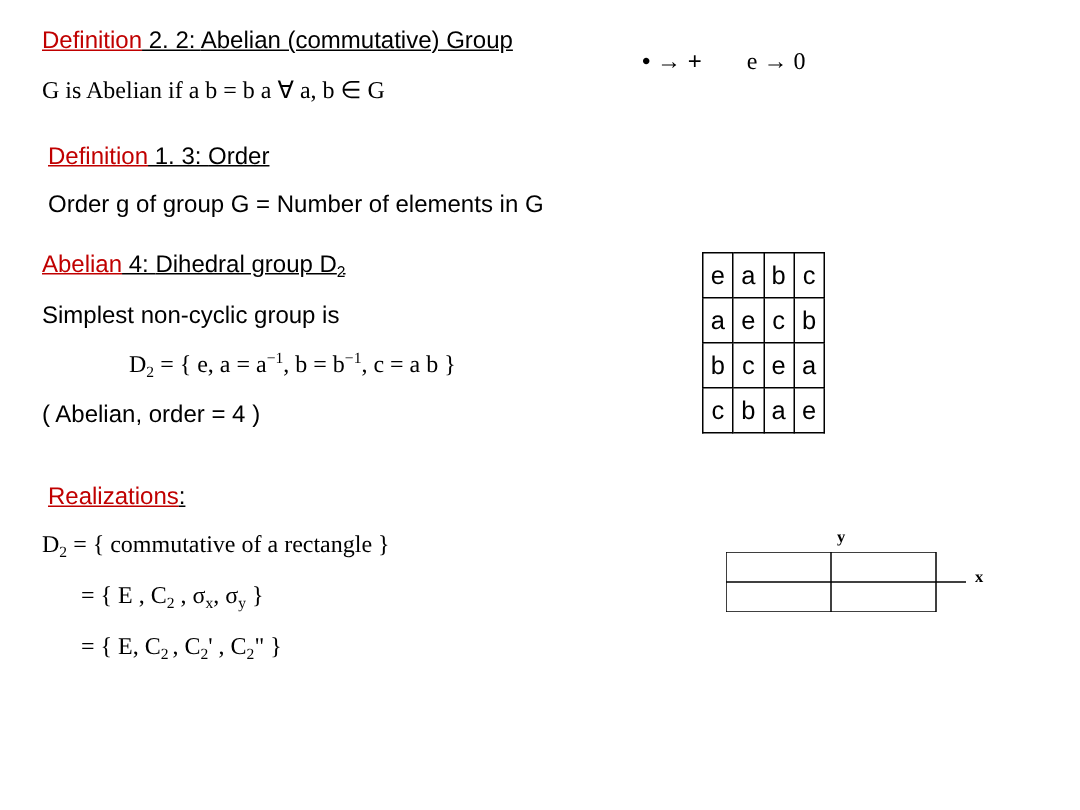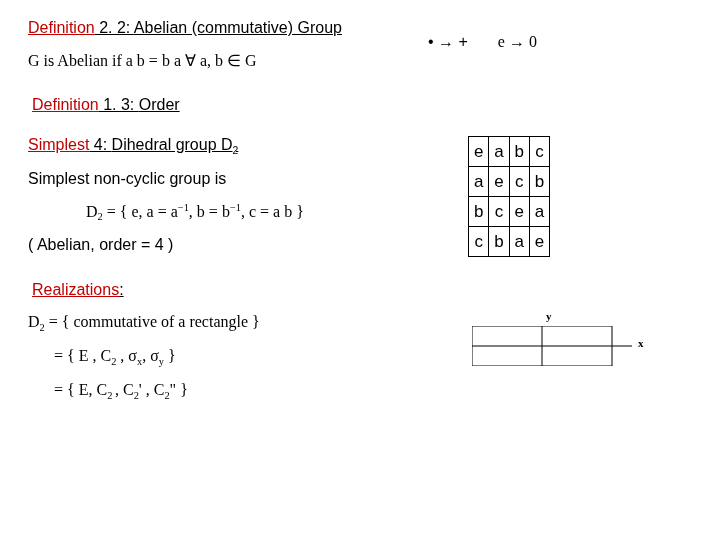--- a/index.html
+++ b/index.html
@@ -83,26 +83,27 @@
         <span class="bullet-fix">•  →  +</span>
         <span>e → 0</span>
       </div>
     </div>
   </div>
 
   <div class="sec-order">
     <div>
       <span class="redlabel">Definition</span><span class="uline"> 1. 3:  </span><span class="uline">Order</span>
     </div>
+    <div class="gap-s">Order g of group G = Number of elements in G</div>
   </div>
 
   <div class="row sec-example">
     <div class="lcol">
       <div>
-        <span class="redlabel">Simplest</span><span class="uline"> 4:  </span><span class="uline"><span>Dihedral group D</span><sub>2</sub></span>
+        <span class="redlabel">Abelian</span><span class="uline"> 4:  </span><span class="uline"><span>Dihedral group D</span><sub>2</sub></span>
       </div>
       <div class="gap-s">Simplest non-cyclic group is</div>
       <div class="gap-s math" style="padding-left:58px;">
         <span>D</span><sub>2</sub><span> = { e, a = a</span><sup>−1</sup><span>, b = b</span><sup>−1</sup><span>, c = a b }</span>
       </div>
       <div class="gap-s">( Abelian,  order = 4 )</div>
     </div>
     <div class="rcol" style="padding-left:40px;">
       <table class="cay">
         <tbody>
@@ -128,21 +129,21 @@
           <td>c</td>
           <td>b</td>
           <td>a</td>
           <td>e</td>
         </tr>
       </tbody>
         </table>
     </div>
   </div>
 
-  <div class="row" style="margin-top:24px;">
+  <div class="row" style="margin-top:34px;gap:12px;">
     <div class="lcol">
       <div style="margin-left:4px;">
         <span class="redlabel">Realizations</span><span class="uline">:</span>
       </div>
       <div class="gap-s math">
         <span>D</span><sub>2</sub><span> = { commutative of a rectangle }</span>
       </div>
       <div class="gap-s math" style="padding-left:26px;">
         <span>= {  E , C</span><sub>2</sub><span> , σ</span><sub>x</sub><span>, σ</span><sub>y</sub><span> }</span>
       </div>

